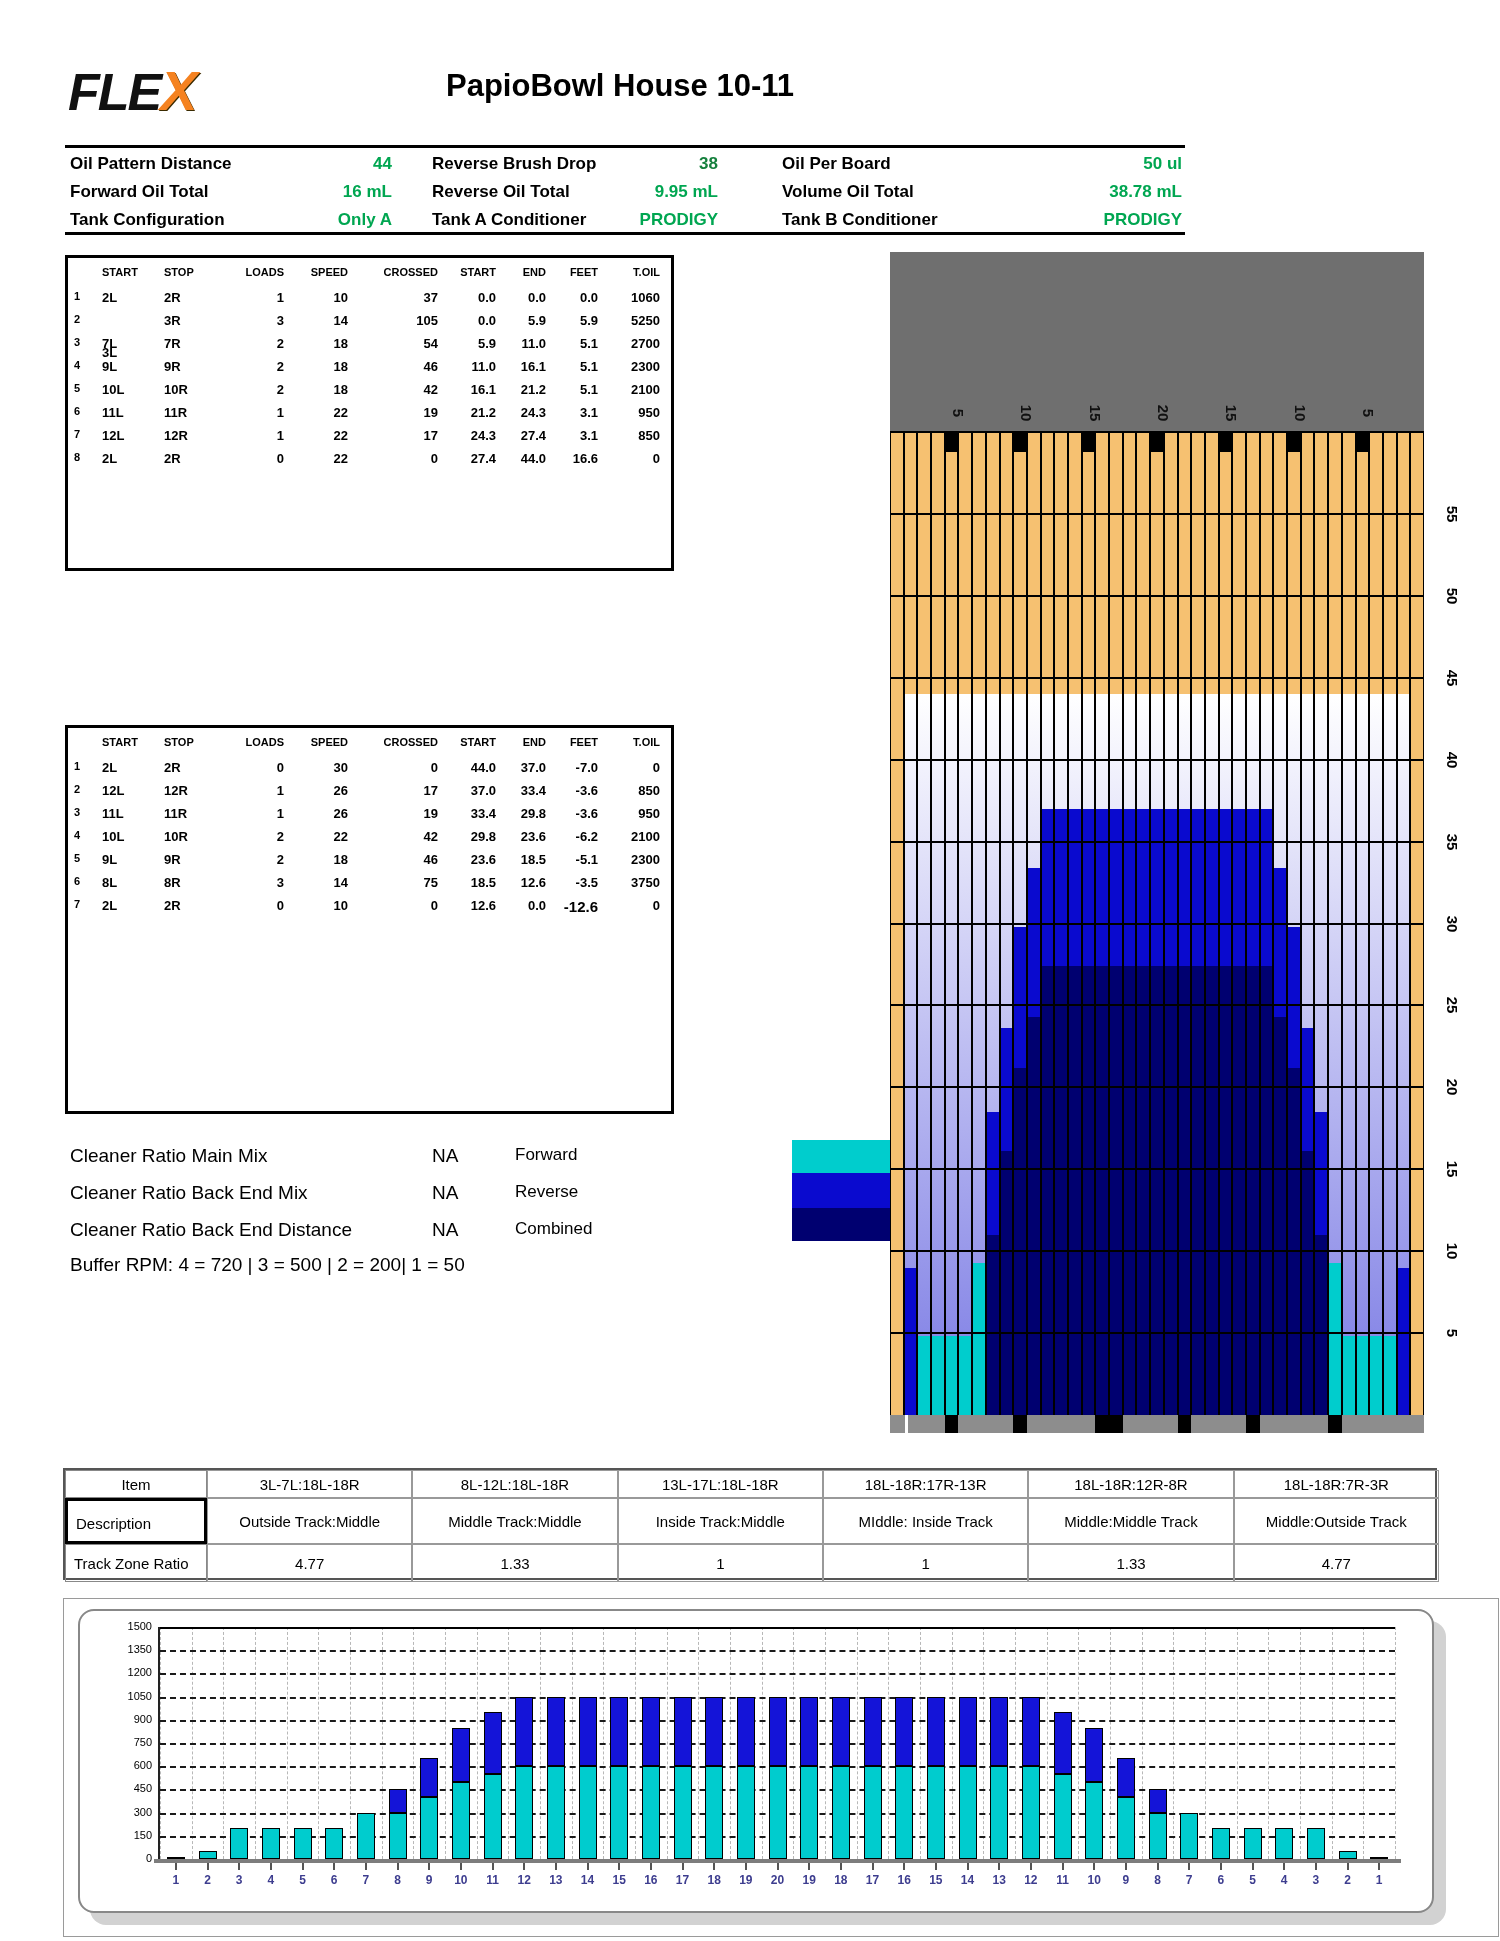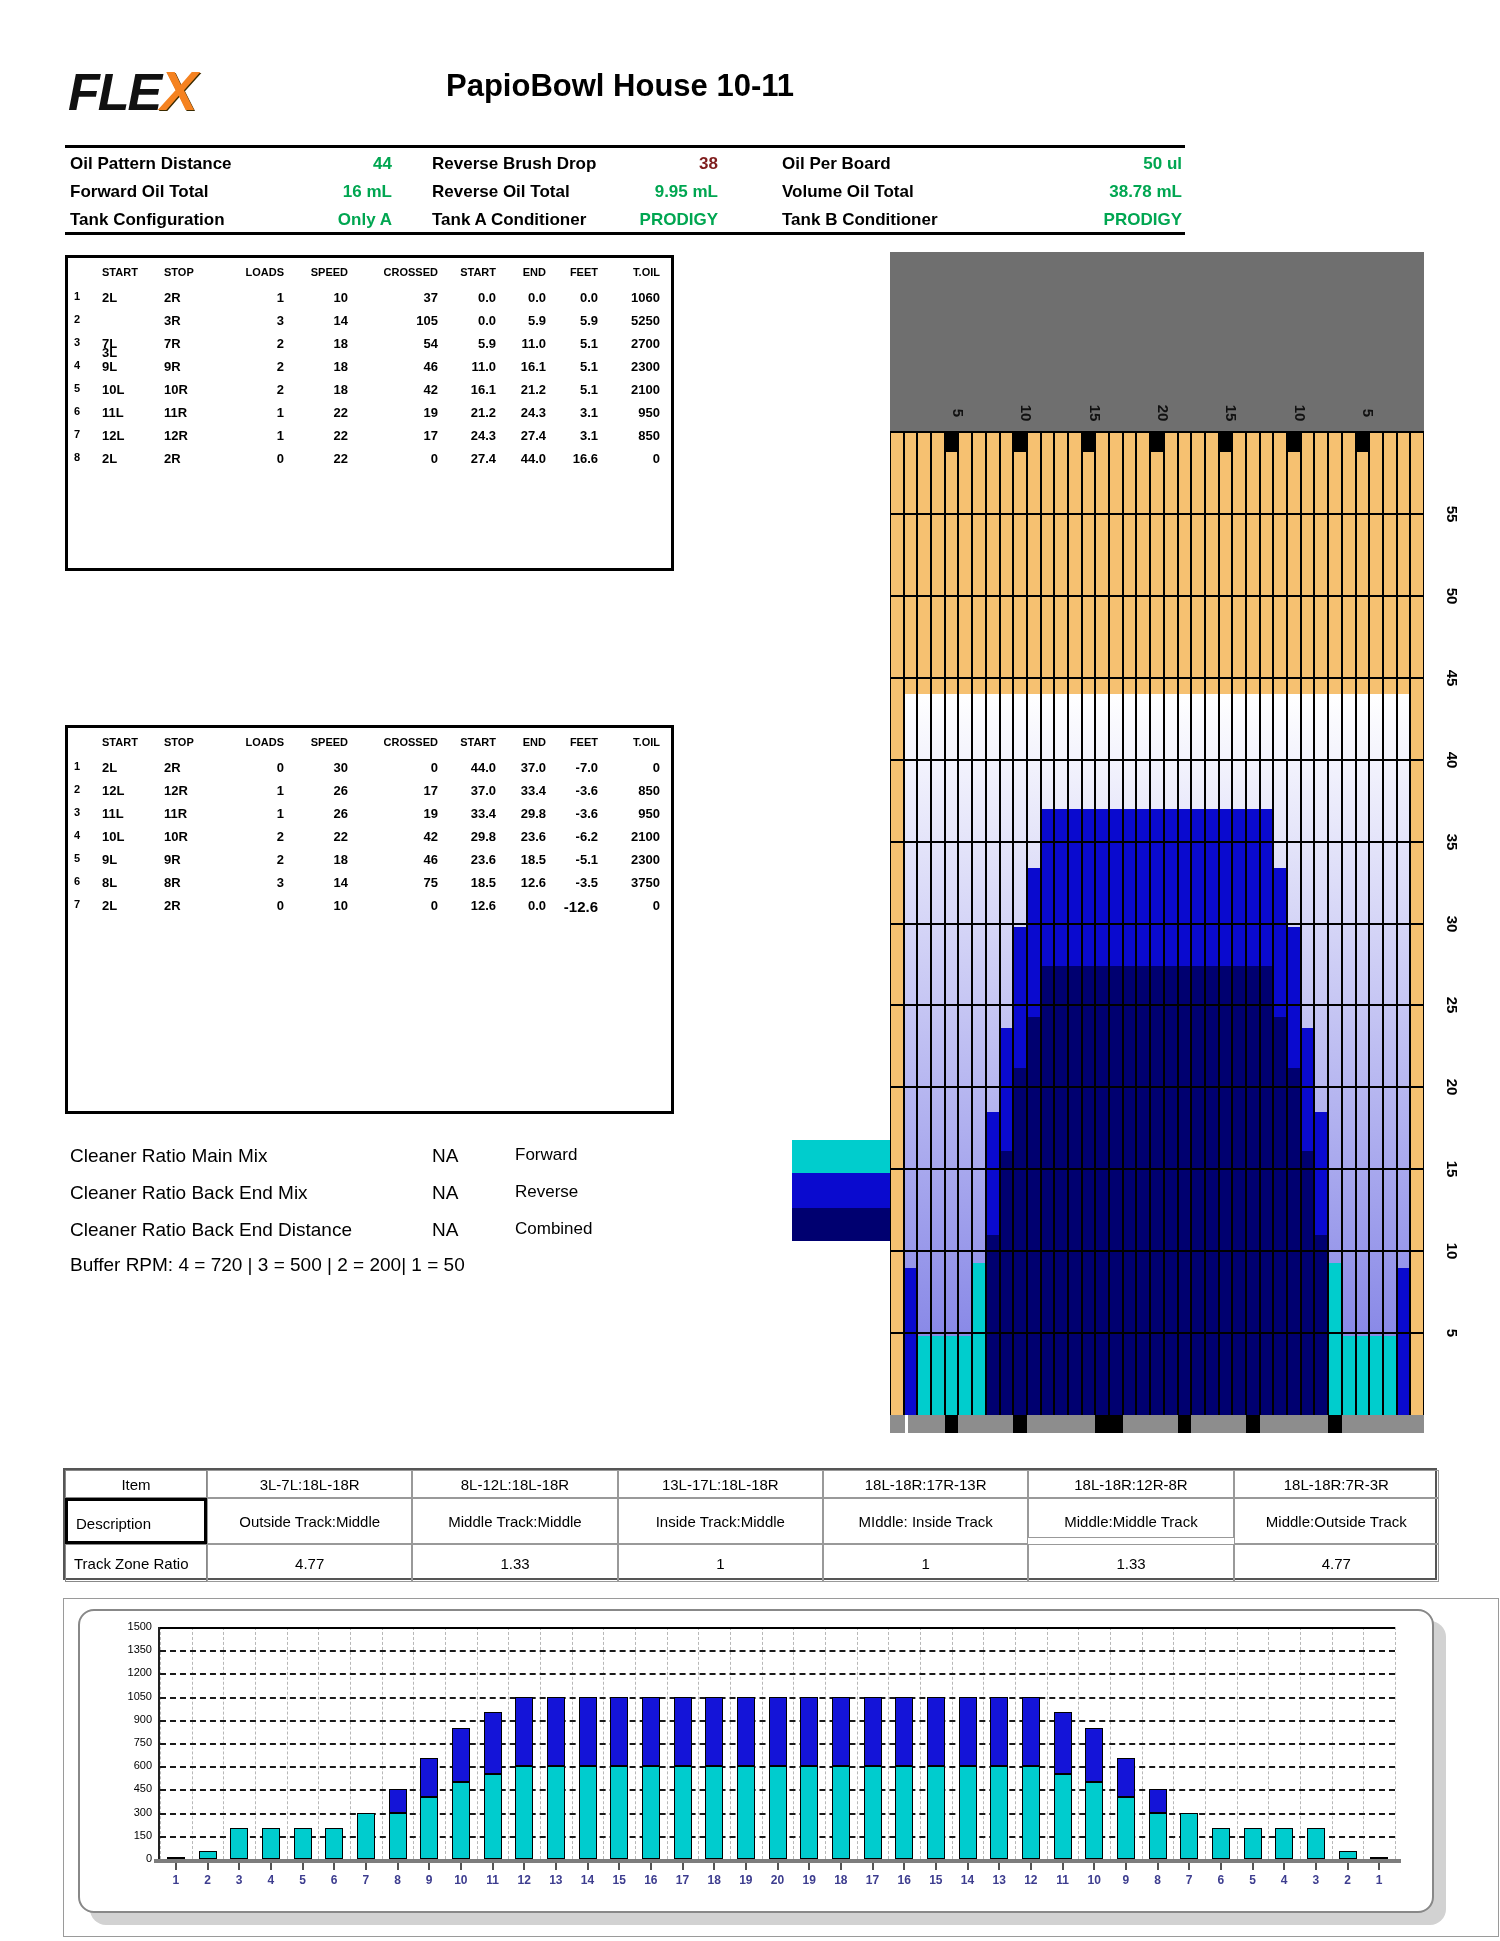--- a/index.html
+++ b/index.html
@@ -32,21 +32,21 @@
     <span class="fle">FLE</span><span class="fx">X</span>
   </div>
 
   <div id="report-title" class="abs">PapioBowl House 10-11</div>
 
 
   <div id="summary" class="abs">
       <div style="position: absolute; left: 5px; top: 6px; font-weight: 700;">Oil Pattern Distance</div>
       <div style="position: absolute; left: 185px; top: 6px; width: 142px; text-align: right; font-weight: 700; color: rgb(0, 166, 81);">44</div>
       <div style="position: absolute; left: 367px; top: 6px; font-weight: 700;">Reverse Brush Drop</div>
-      <div style="position: absolute; left: 495px; top: 6px; width: 158px; text-align: right; font-weight: 700; color: #7f1d1d;">38</div>
+      <div style="position: absolute; left: 495px; top: 6px; width: 158px; text-align: right; font-weight: 700; color: #15803d;">38</div>
       <div style="position: absolute; left: 717px; top: 6px; font-weight: 700;">Oil Per Board</div>
       <div style="position: absolute; left: 915px; top: 6px; width: 202px; text-align: right; font-weight: 700; color: rgb(0, 166, 81);">50 ul</div>
       <div style="position: absolute; left: 5px; top: 34px; font-weight: 700;">Forward Oil Total</div>
       <div style="position: absolute; left: 185px; top: 34px; width: 142px; text-align: right; font-weight: 700; color: rgb(0, 166, 81);">16 mL</div>
       <div style="position: absolute; left: 367px; top: 34px; font-weight: 700;">Reverse Oil Total</div>
       <div style="position: absolute; left: 495px; top: 34px; width: 158px; text-align: right; font-weight: 700; color: rgb(0, 166, 81);">9.95 mL</div>
       <div style="position: absolute; left: 717px; top: 34px; font-weight: 700;">Volume Oil Total</div>
       <div style="position: absolute; left: 915px; top: 34px; width: 202px; text-align: right; font-weight: 700; color: rgb(0, 166, 81);">38.78 mL</div>
       <div style="position: absolute; left: 5px; top: 62px; font-weight: 700;">Tank Configuration</div>
       <div style="position: absolute; left: 185px; top: 62px; width: 142px; text-align: right; font-weight: 700; color: rgb(0, 166, 81);">Only A</div>
@@ -328,21 +328,21 @@
       <div style="position: absolute; left: 347.33px; top: 0px; width: 205.33px; height: 28px; line-height: 28px; text-align: center; font-size: 15px; border: 1px solid rgb(153, 153, 153); box-sizing: border-box;">8L-12L:18L-18R</div>
       <div style="position: absolute; left: 552.66px; top: 0px; width: 205.33px; height: 28px; line-height: 28px; text-align: center; font-size: 15px; border: 1px solid rgb(153, 153, 153); box-sizing: border-box;">13L-17L:18L-18R</div>
       <div style="position: absolute; left: 757.99px; top: 0px; width: 205.33px; height: 28px; line-height: 28px; text-align: center; font-size: 15px; border: 1px solid rgb(153, 153, 153); box-sizing: border-box;">18L-18R:17R-13R</div>
       <div style="position: absolute; left: 963.32px; top: 0px; width: 205.33px; height: 28px; line-height: 28px; text-align: center; font-size: 15px; border: 1px solid rgb(153, 153, 153); box-sizing: border-box;">18L-18R:12R-8R</div>
       <div style="position: absolute; left: 1168.65px; top: 0px; width: 205.33px; height: 28px; line-height: 28px; text-align: center; font-size: 15px; border: 1px solid rgb(153, 153, 153); box-sizing: border-box;">18L-18R:7R-3R</div>
       <div style="position: absolute; left: 0px; top: 28px; width: 142px; height: 46px; line-height: 46px; text-align: left; padding-left: 8px; box-sizing: border-box; font-size: 15px; border: 3px solid rgb(0, 0, 0); font-weight: 400;">Description</div>
       <div style="position: absolute; left: 142px; top: 28px; width: 205.33px; height: 46px; line-height: 46px; text-align: center; font-size: 15px; border: 1px solid rgb(153, 153, 153); box-sizing: border-box;">Outside Track:Middle</div>
       <div style="position: absolute; left: 347.33px; top: 28px; width: 205.33px; height: 46px; line-height: 46px; text-align: center; font-size: 15px; border: 1px solid rgb(153, 153, 153); box-sizing: border-box;">Middle Track:Middle</div>
       <div style="position: absolute; left: 552.66px; top: 28px; width: 205.33px; height: 46px; line-height: 46px; text-align: center; font-size: 15px; border: 1px solid rgb(153, 153, 153); box-sizing: border-box;">Inside Track:Middle</div>
       <div style="position: absolute; left: 757.99px; top: 28px; width: 205.33px; height: 46px; line-height: 46px; text-align: center; font-size: 15px; border: 1px solid rgb(153, 153, 153); box-sizing: border-box;">MIddle: Inside Track</div>
-      <div style="position: absolute; left: 963.32px; top: 28px; width: 205.33px; height: 40px; line-height: 46px; text-align: center; font-size: 15px; border: 1px solid rgb(153, 153, 153); box-sizing: border-box;">Middle:Middle Track</div>
+      <div style="position: absolute; left: 963.32px; top: 28px; width: 205.33px; height: 46px; line-height: 46px; text-align: center; font-size: 15px; border: 1px solid rgb(153, 153, 153); box-sizing: border-box;">Middle:Middle Track</div>
       <div style="position: absolute; left: 1168.65px; top: 28px; width: 205.33px; height: 46px; line-height: 46px; text-align: center; font-size: 15px; border: 1px solid rgb(153, 153, 153); box-sizing: border-box;">Middle:Outside Track</div>
       <div style="position: absolute; left: 0px; top: 74px; width: 142px; height: 38px; line-height: 38px; text-align: left; padding-left: 8px; box-sizing: border-box; font-size: 15px; border: 1px solid rgb(136, 136, 136);">Track Zone Ratio</div>
       <div style="position: absolute; left: 142px; top: 74px; width: 205.33px; height: 38px; line-height: 38px; text-align: center; font-size: 15px; border: 1px solid rgb(153, 153, 153); box-sizing: border-box;">4.77</div>
       <div style="position: absolute; left: 347.33px; top: 74px; width: 205.33px; height: 38px; line-height: 38px; text-align: center; font-size: 15px; border: 1px solid rgb(153, 153, 153); box-sizing: border-box;">1.33</div>
       <div style="position: absolute; left: 552.66px; top: 74px; width: 205.33px; height: 38px; line-height: 38px; text-align: center; font-size: 15px; border: 1px solid rgb(153, 153, 153); box-sizing: border-box;">1</div>
       <div style="position: absolute; left: 757.99px; top: 74px; width: 205.33px; height: 38px; line-height: 38px; text-align: center; font-size: 15px; border: 1px solid rgb(153, 153, 153); box-sizing: border-box;">1</div>
       <div style="position: absolute; left: 963.32px; top: 74px; width: 205.33px; height: 38px; line-height: 38px; text-align: center; font-size: 15px; border: 1px solid rgb(153, 153, 153); box-sizing: border-box;">1.33</div>
       <div style="position: absolute; left: 1168.65px; top: 74px; width: 205.33px; height: 38px; line-height: 38px; text-align: center; font-size: 15px; border: 1px solid rgb(153, 153, 153); box-sizing: border-box;">4.77</div>
     </div>
 

